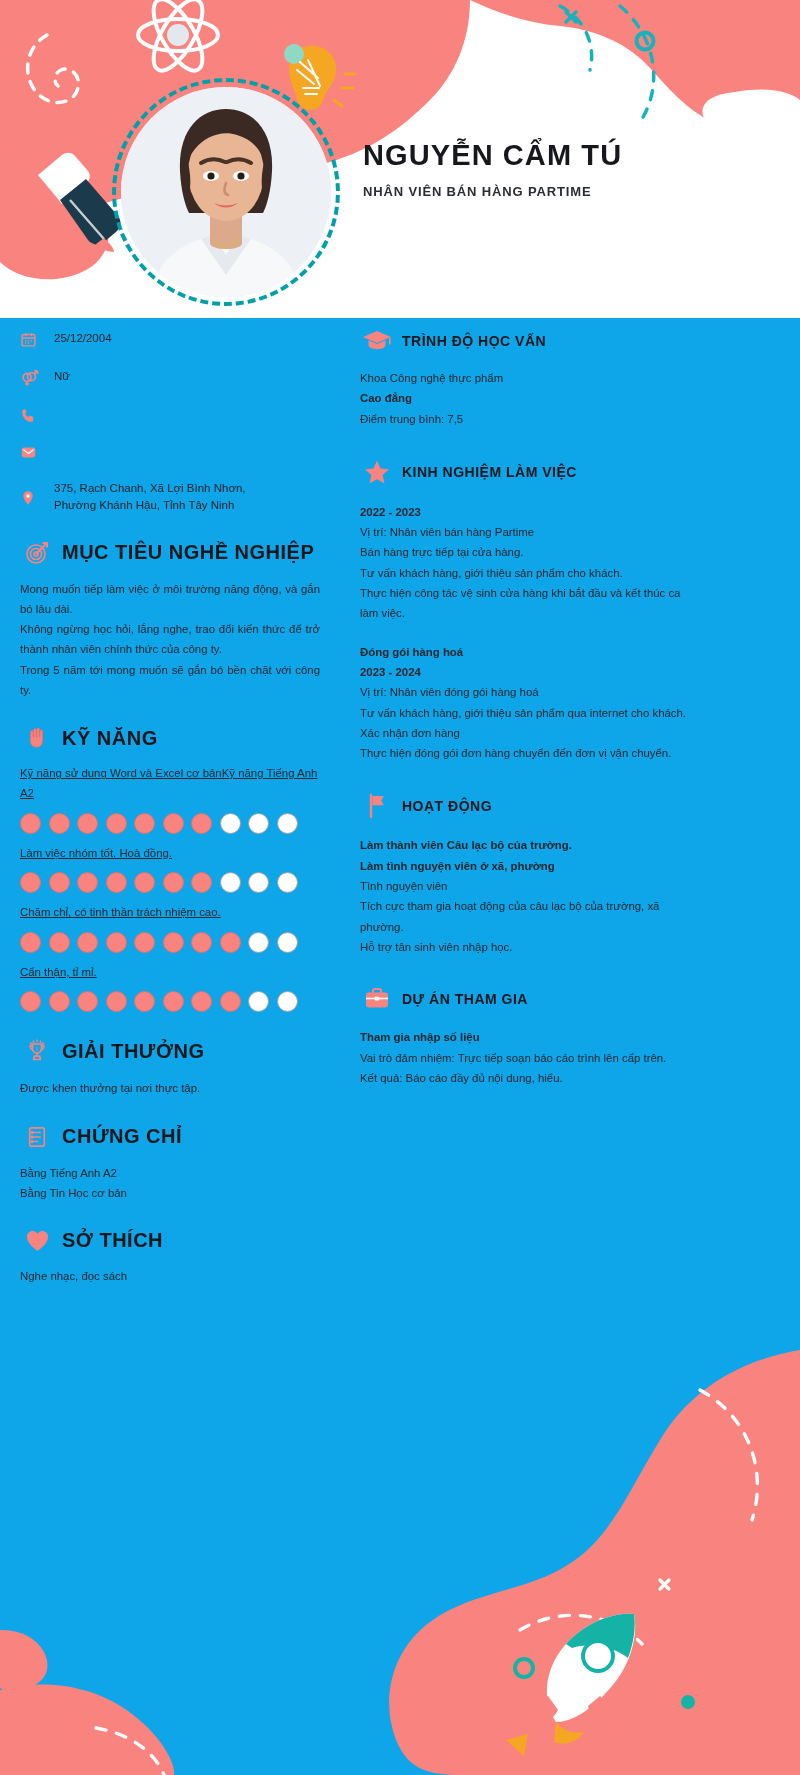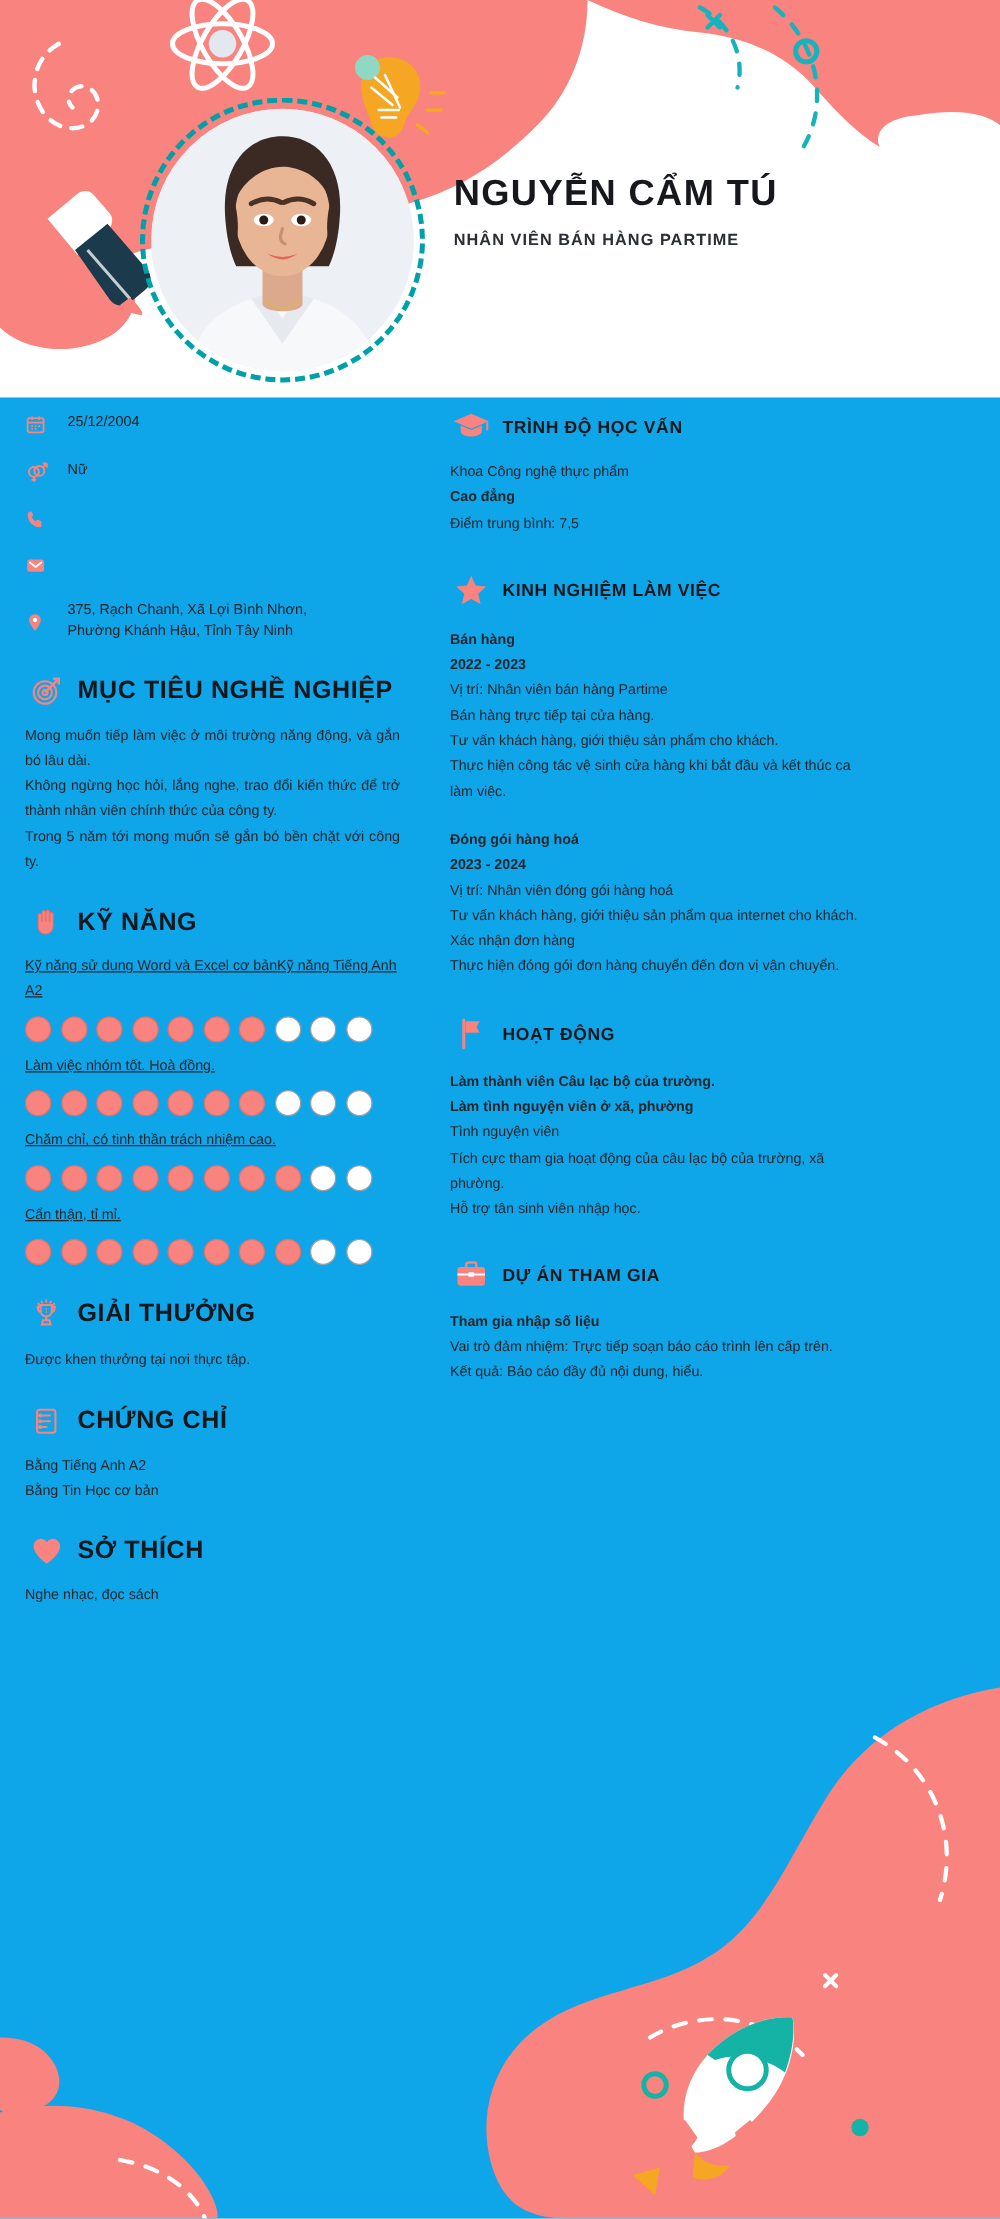--- a/index.html
+++ b/index.html
@@ -422,21 +422,20 @@
 
     <div class="sec-head">
       <span class="sec-ico">
         <svg width="28" height="27" viewBox="0 0 24 24" fill="#F9837F">
           <path d="M12 1.4l3.1 7 7.6.7-5.7 5.1 1.7 7.5L12 17.9l-6.7 3.8 1.7-7.5L1.3 9.1l7.6-.7z"></path>
         </svg>
       </span>
       <span class="sec-title">KINH NGHIỆM LÀM VIỆC</span>
     </div>
     <div class="blk">
-      <div class="body-line bold">Bán hàng</div>
       <div class="body-line bold">2022 - 2023</div>
       <div class="body-line">Vị trí: Nhân viên bán hàng Partime</div>
       <div class="body-line">Bán hàng trực tiếp tại cửa hàng.</div>
       <div class="body-line">Tư vấn khách hàng, giới thiệu sản phẩm cho khách.</div>
       <div class="body-line">Thực hiện công tác vệ sinh cửa hàng khi bắt đầu và kết thúc ca làm việc.</div>
     </div>
     <div class="blk" style="margin-top:18px">
       <div class="body-line bold">Đóng gói hàng hoá</div>
       <div class="body-line bold">2023 - 2024</div>
       <div class="body-line">Vị trí: Nhân viên đóng gói hàng hoá</div>

